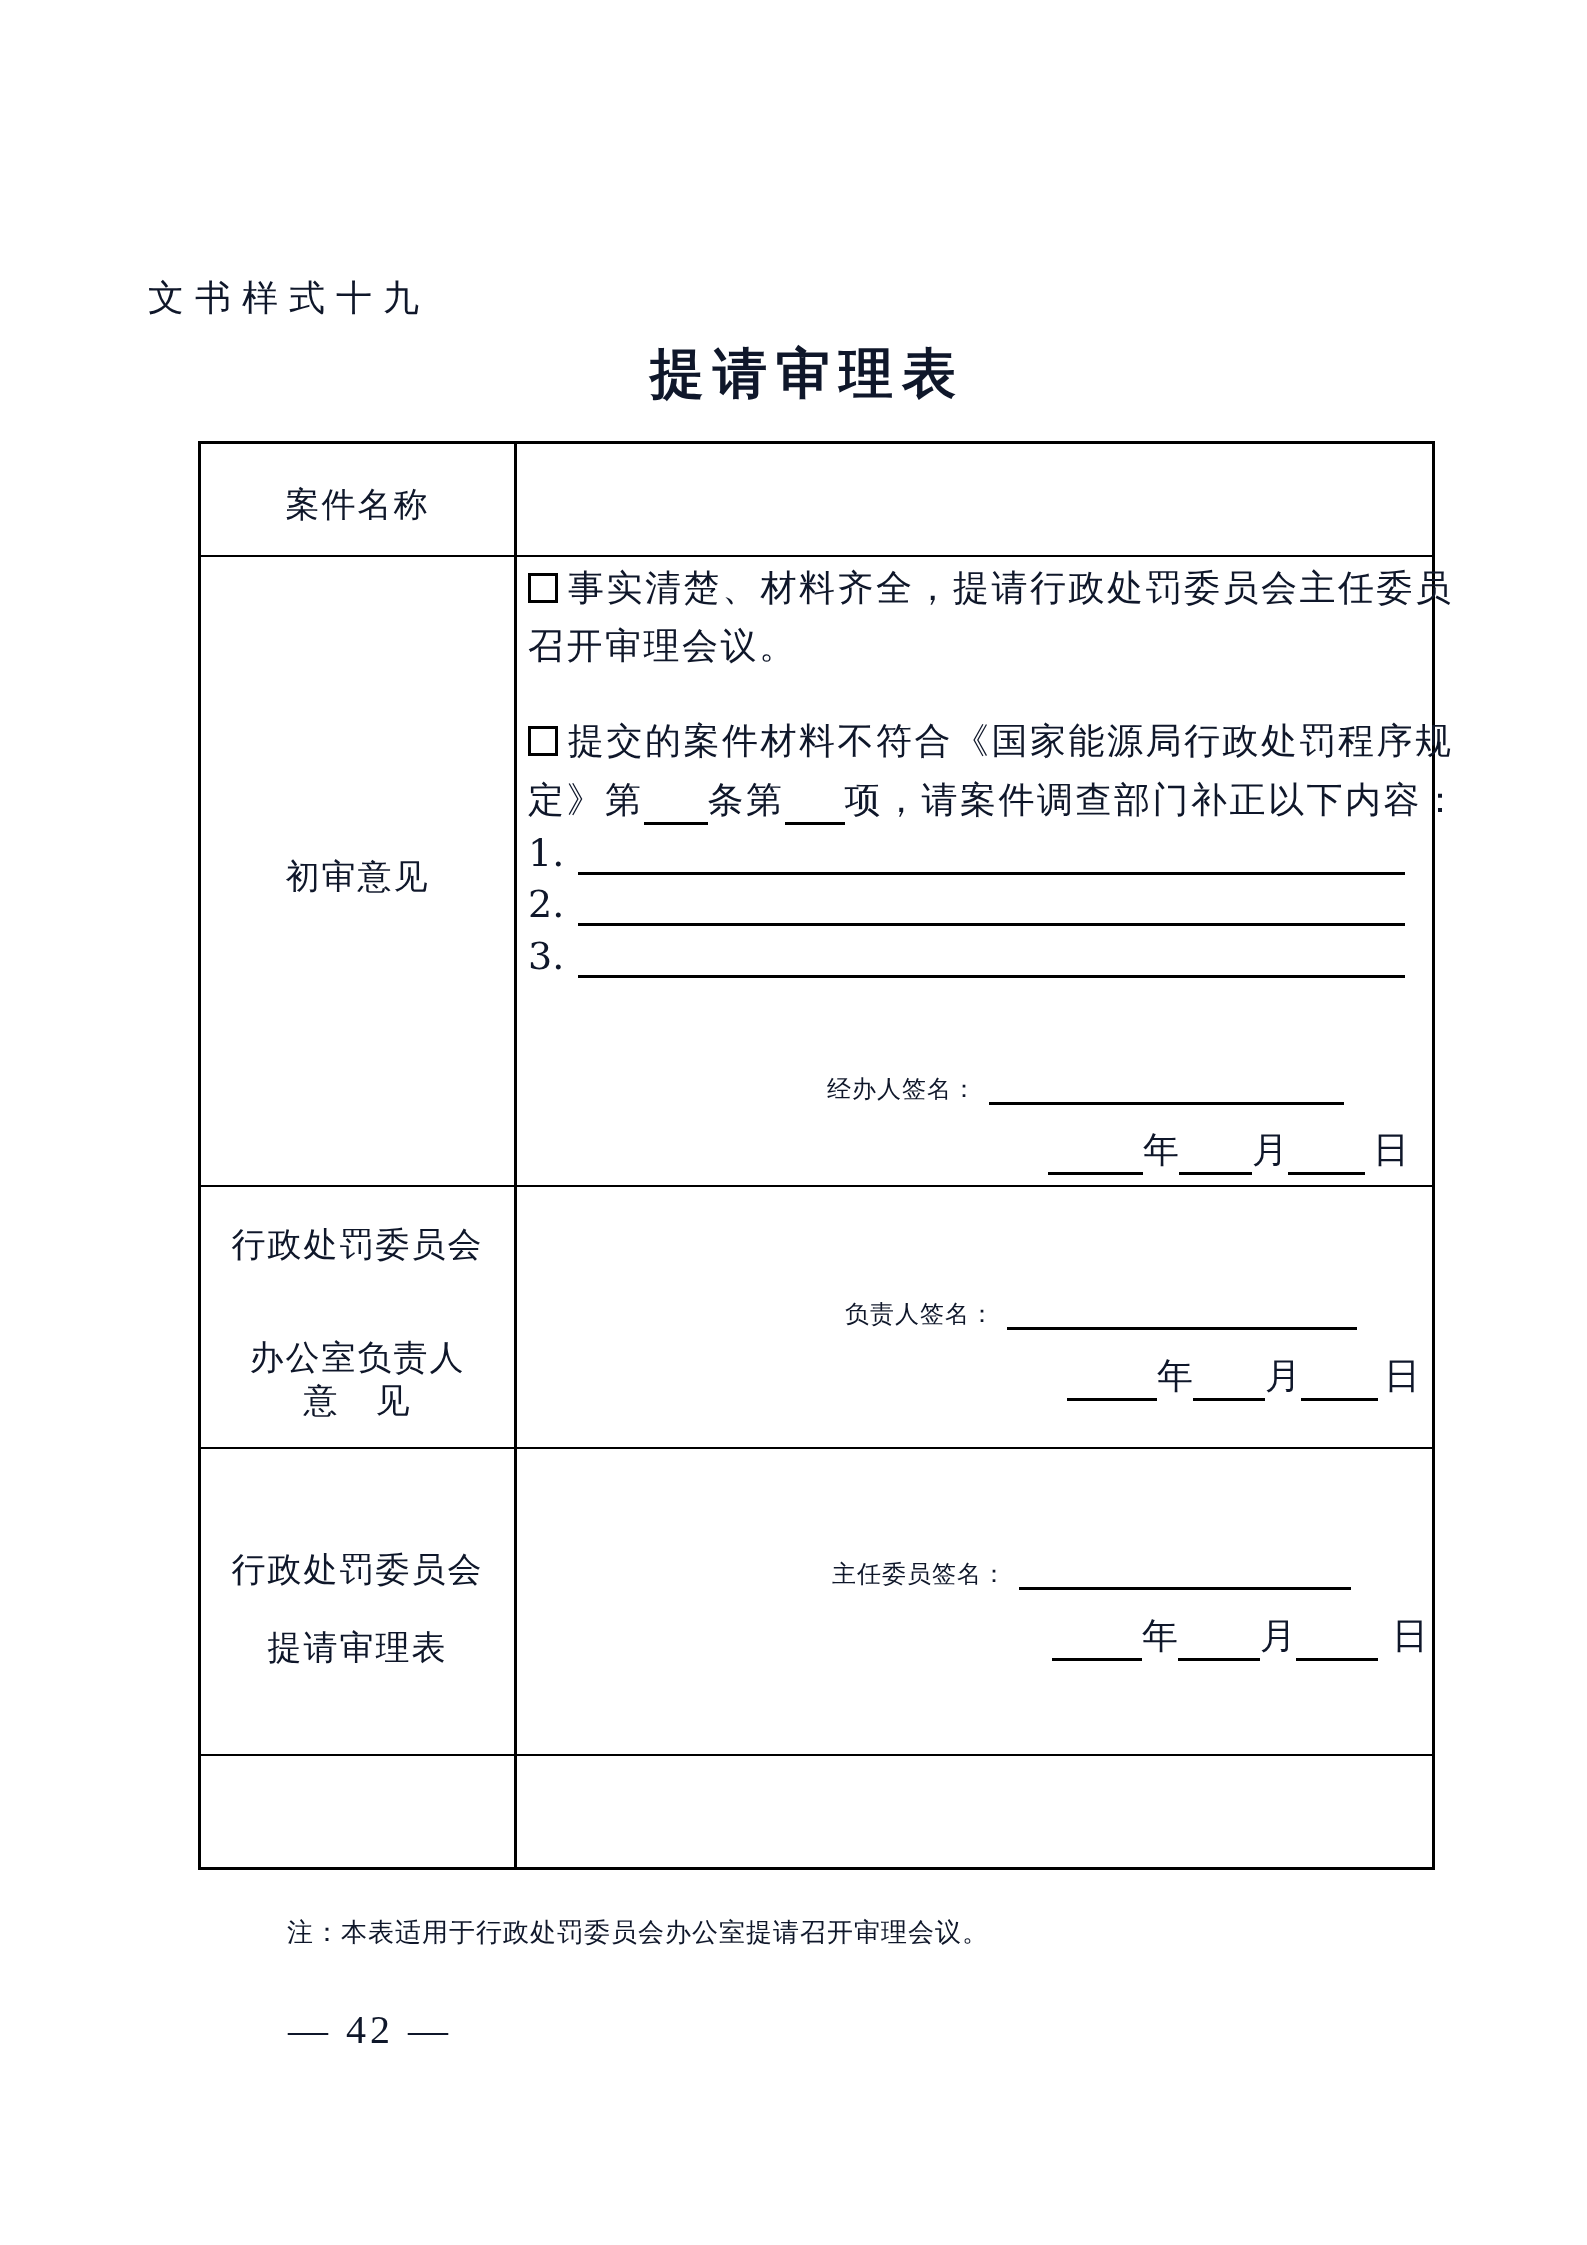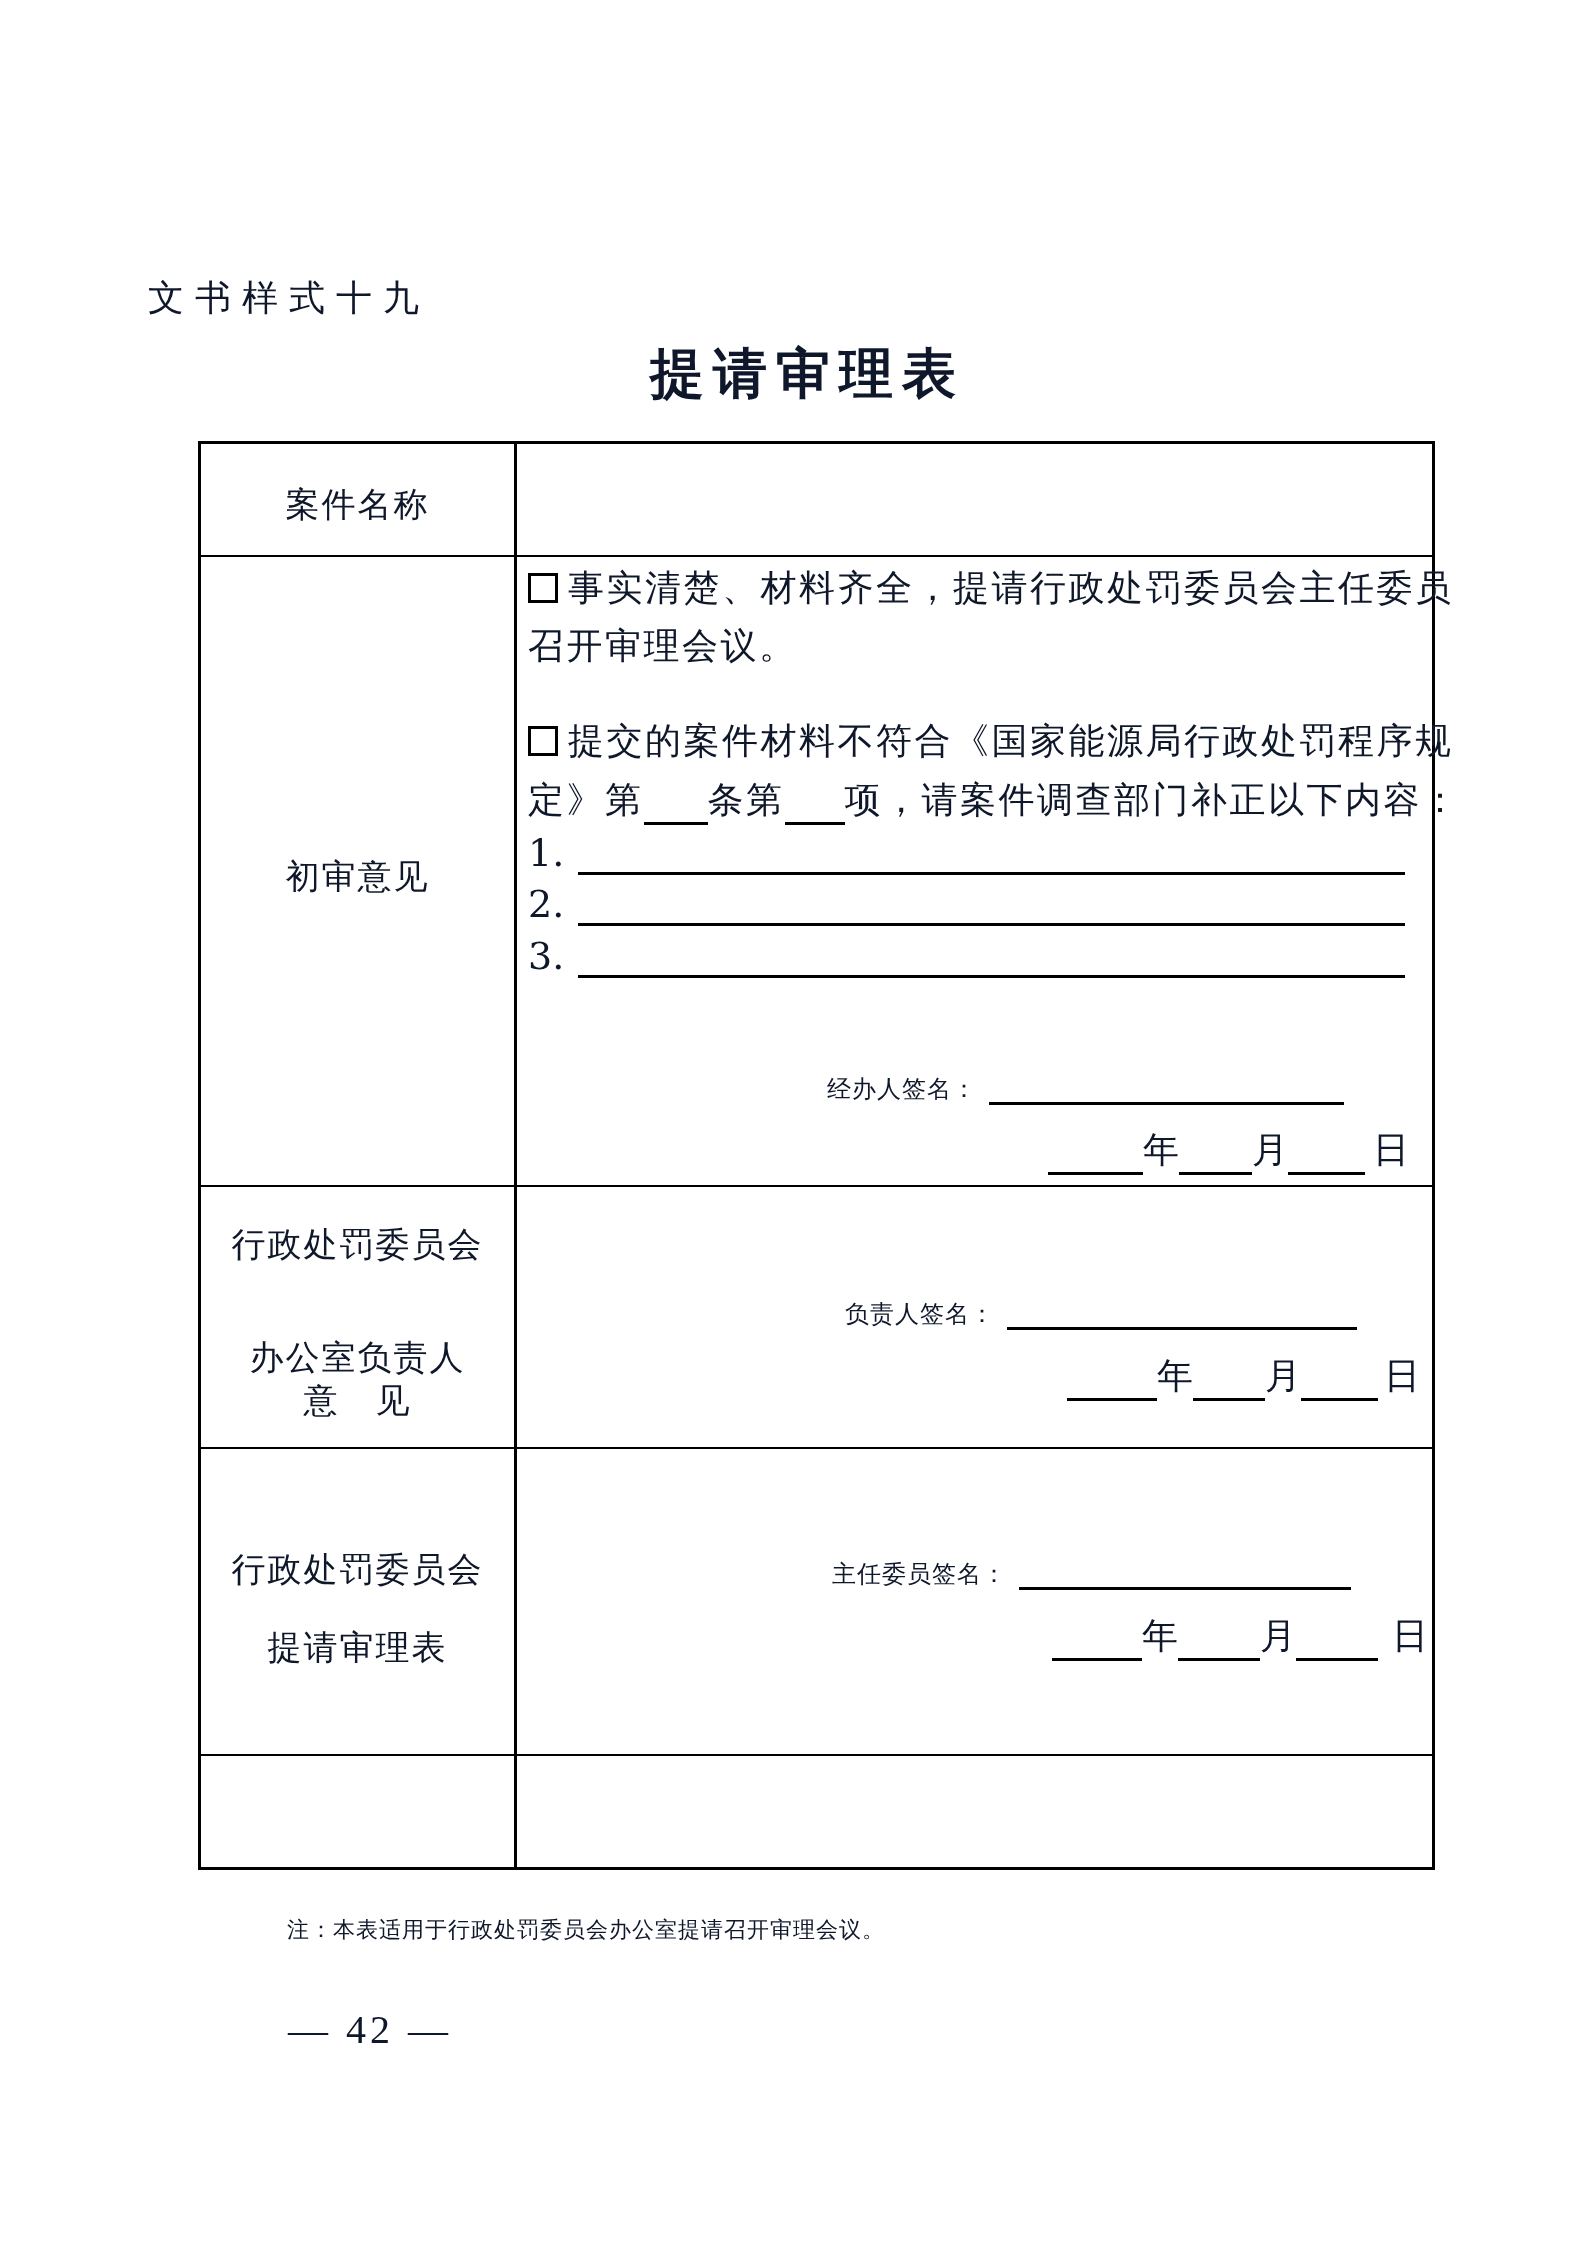--- a/index.html
+++ b/index.html
@@ -46,21 +46,21 @@
   .sig-r3{left:845px;top:1286px;} .sig-r3 .blank{width:350px;}
   .sig-r4{left:832px;top:1546px;} .sig-r4 .blank{width:332px;}
   .dateline{height:40px;display:flex;align-items:flex-end;font-size:36px;}
   .date-r2{left:1048px;top:1135px;}
   .date-r2 .b1{width:95px;} .date-r2 .b2{width:73px;} .date-r2 .b3{width:77px;} .date-r2 .day{margin-left:8px;}
   .date-r3{left:1067px;top:1361px;}
   .date-r3 .b1{width:90px;} .date-r3 .b2{width:72px;} .date-r3 .b3{width:77px;} .date-r3 .day{margin-left:6px;}
   .date-r4{left:1052px;top:1621px;}
   .date-r4 .b1{width:90px;} .date-r4 .b2{width:82px;} .date-r4 .b3{width:82px;} .date-r4 .day{margin-left:14px;}
   
-  .footnote{left:287px;top:1915px;font-size:22px;letter-spacing:1px;}
+  .footnote{left:287px;top:1915px;font-size:26px;letter-spacing:1px;}
   .pagenum{left:288px;top:2006px;font-size:40px;letter-spacing:4px;}
 </style>
 </head>
 <body>
 
 <div class="page">
 
   <div class="abs doc-label">文书样式十九</div>
   <div class="abs form-title">提请审理表</div>
 

